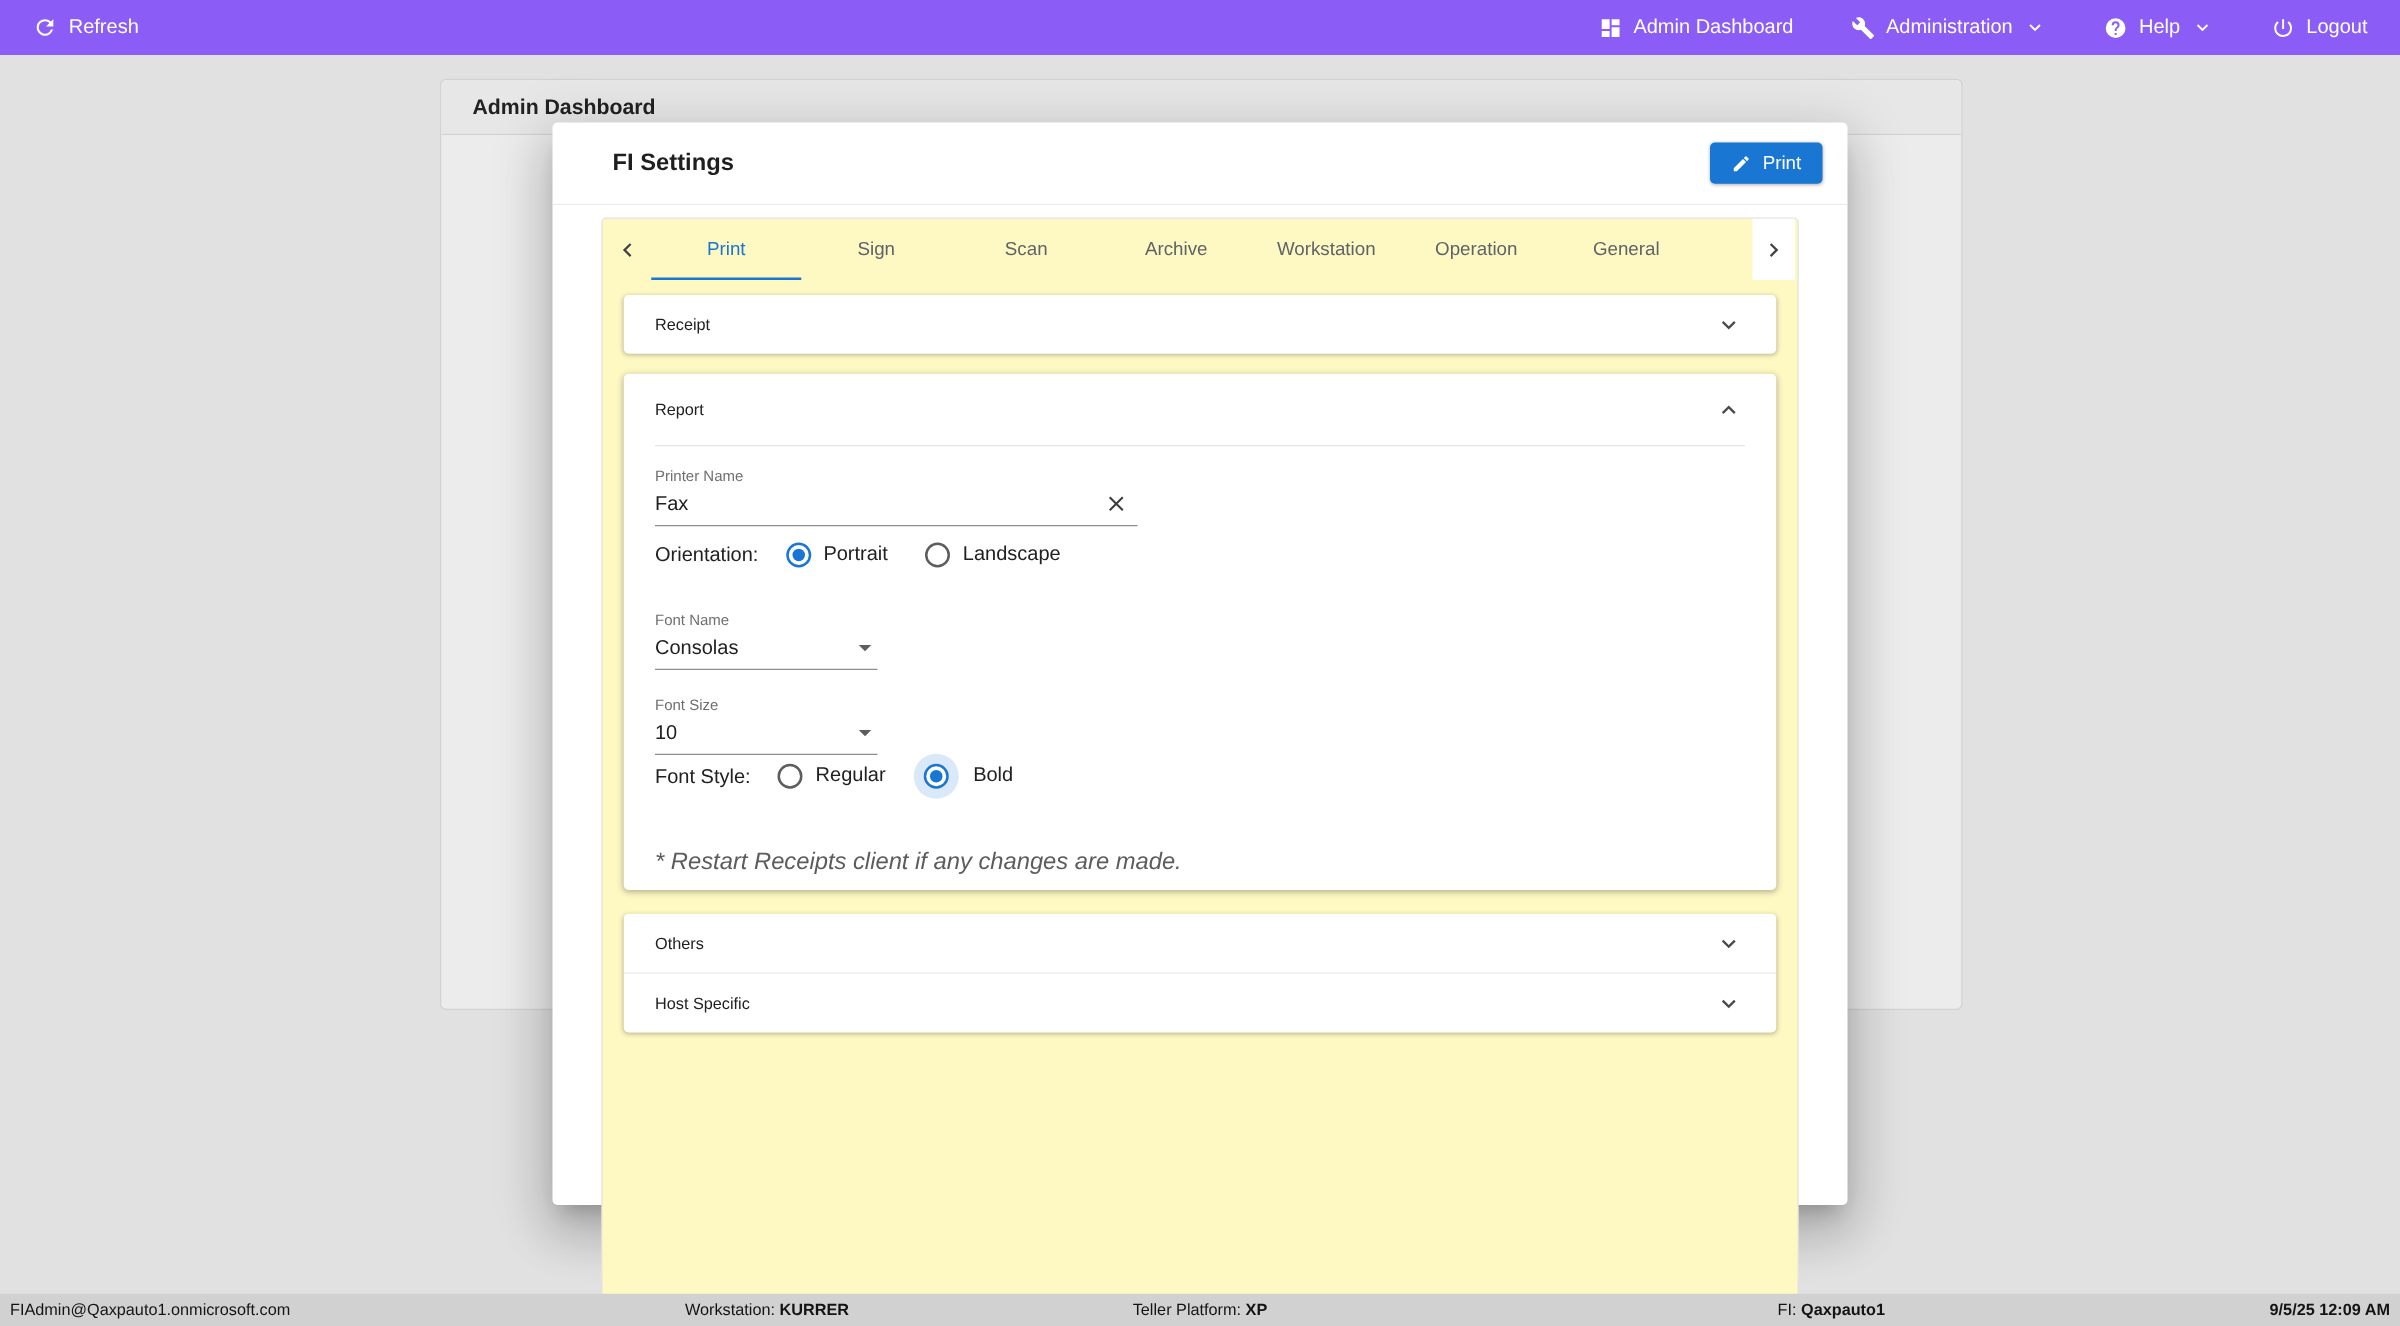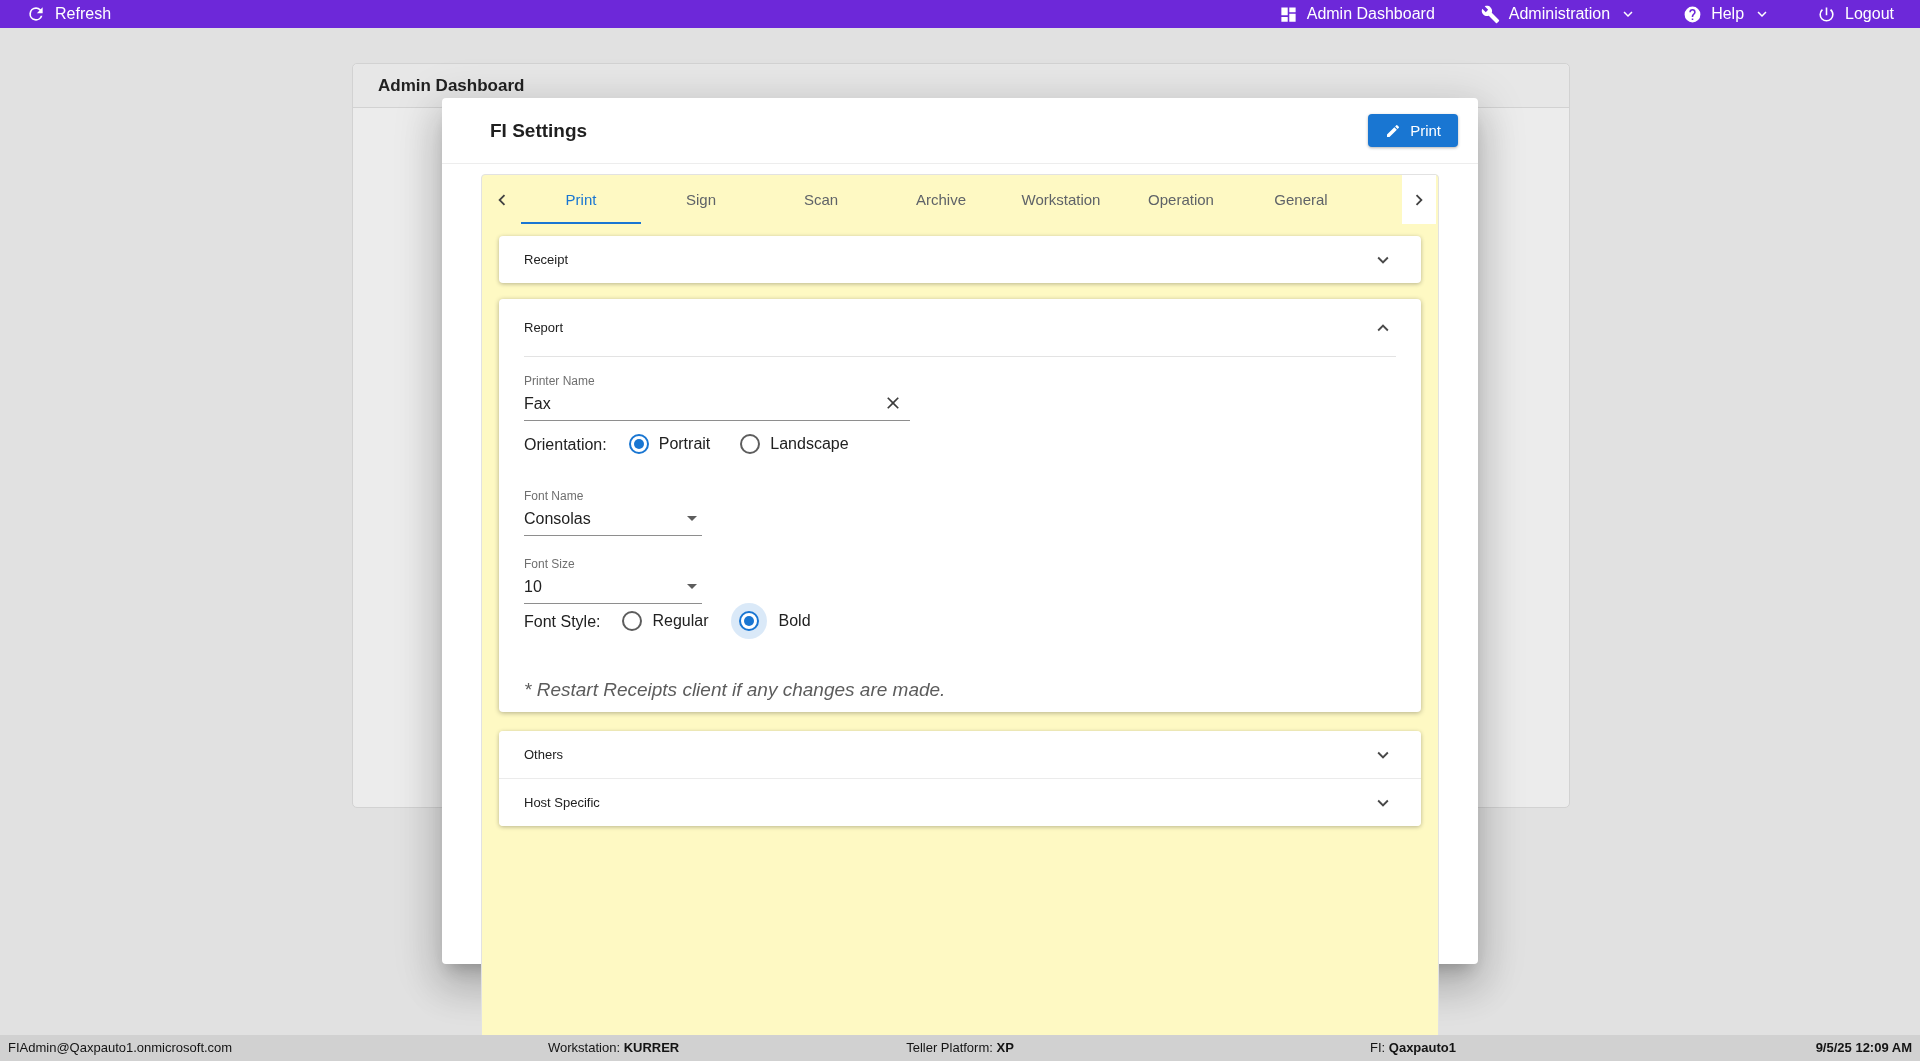--- a/index.html
+++ b/index.html
@@ -7,22 +7,22 @@
   body {
     font-family:"Liberation Sans", sans-serif;
     background:#e1e1e1;
     position:relative;
     color:#212121;
   }
   svg { display:block; }
 
   
   .topbar {
-    position:absolute; top:0; left:0; right:0; height:28px;
-    background:#6d28d9; color:#fff;
+    position:absolute; top:0; left:0; right:0; height:44px;
+    background:#8b5cf6; color:#fff;
     display:flex; align-items:center; justify-content:space-between;
     padding:0 26px; font-size:16px;
   }
   .tb-item { display:flex; align-items:center; gap:9px; cursor:pointer; white-space:nowrap; }
   .tb-right { display:flex; align-items:center; gap:46px; }
   .tb-item svg { fill:#fff; }
 
   
   .panel {
     position:absolute; left:352px; top:63px; width:1218px; height:745px;
@@ -164,21 +164,21 @@
 
   
   .statusbar {
     position:absolute; left:0; right:0; bottom:0; height:26px;
     background:#d1d1d1; font-size:13px; color:#141414;
   }
   .statusbar .sb-item { position:absolute; top:0; line-height:26px; white-space:nowrap; }
   .sb-user { left:8px; }
   .sb-workstation { left:548px; }
   .sb-platform { left:50%; transform:translateX(-50%); }
-  .sb-fi { left:1370px; }
+  .sb-fi { left:1422px; }
   .sb-datetime { right:8px; font-weight:bold; }
   .sb-bold { font-weight:bold; }
 </style>
 </head>
 <body>
 
 <div class="topbar">
   <div class="tb-item">
     <span>
       <svg width="20" height="20" viewBox="0 0 24 24">

